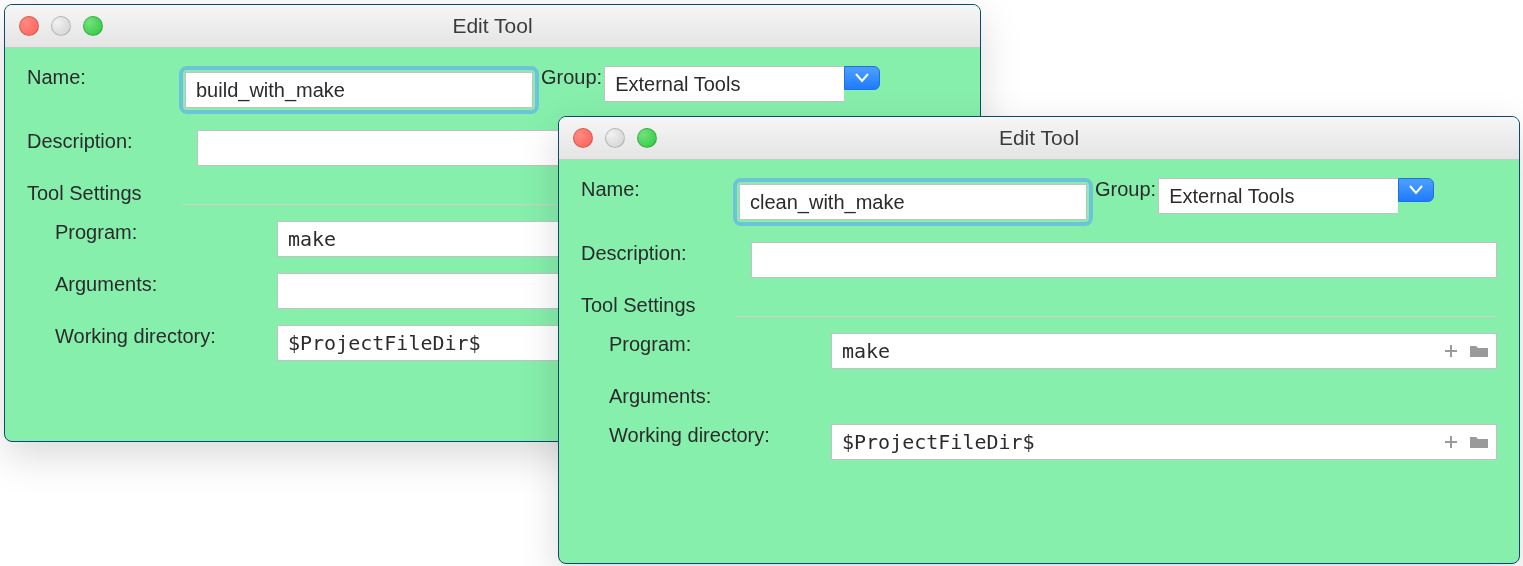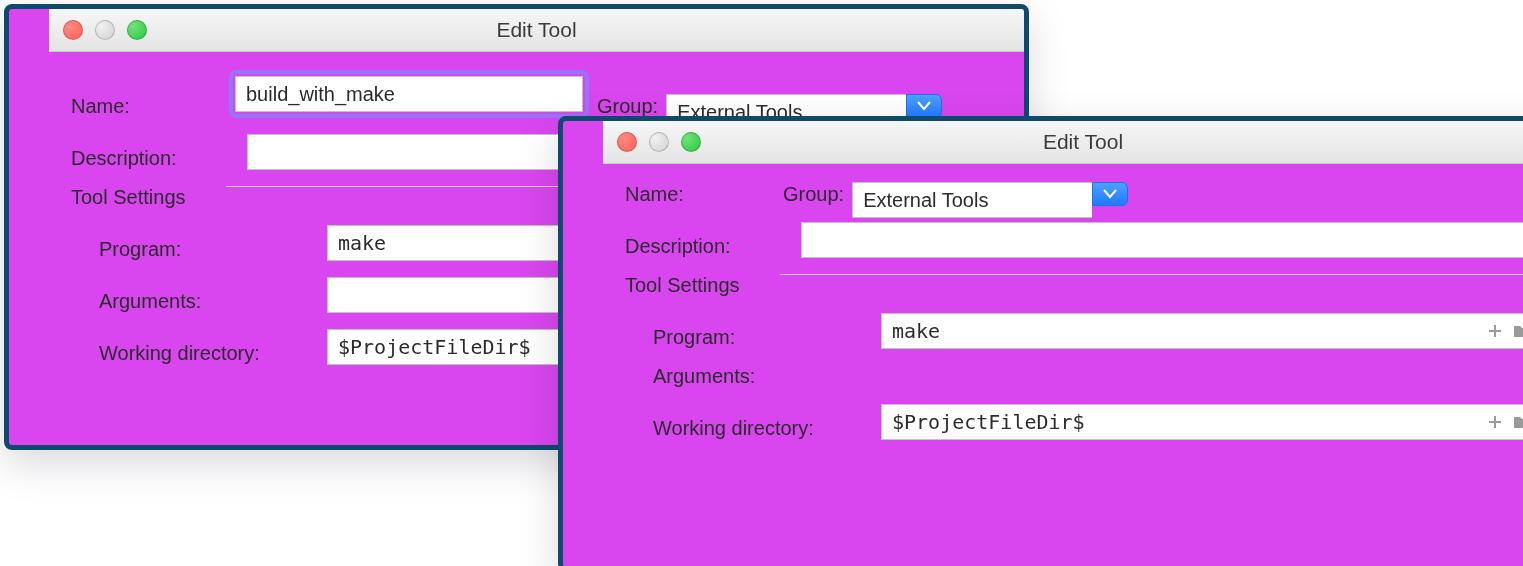--- a/index.html
+++ b/index.html
@@ -8,26 +8,25 @@
     width: 1523px;
     height: 566px;
     background: #ffffff;
     font-family: -apple-system, "Helvetica Neue", Arial, sans-serif;
     font-size: 20px;
     color: #2b2b2b;
     overflow: hidden;
   }
   .window {
     position: absolute;
-    background: #d946ef;
-    border: 5px solid #0c4a6e;
+    background: #86efac;
+    border: 1px solid #0c4a6e;
     border-radius: 8px;
     box-shadow: 0 14px 40px rgba(0,0,0,0.15);
     overflow: hidden;
-    padding-left: 40px;
   }
   .titlebar {
     position: relative;
     height: 42px;
     background: linear-gradient(#f6f6f6, #e4e4e4);
     border-bottom: 1px solid #c9c9c9;
     display: flex;
     align-items: center;
     justify-content: center;
   }
@@ -50,22 +49,22 @@
   .tl.green { background: radial-gradient(circle at 30% 30%, #73e27a, #28c840); }
   .titlebar .title {
     font-size: 21px;
     color: #3b3b3b;
   }
   .body {
     padding: 18px 22px 22px 22px;
   }
   .row {
     display: flex;
-    align-items: flex-end;
-    gap: 8px;
+    align-items: flex-start;
+    gap: 2px;
     margin-bottom: 16px;
   }
   .row .label {
     min-width: 150px;
     color: #2b2b2b;
   }
   input.tx, .select, .txfield {
     background: #ffffff;
     border: 1px solid #c2c2c2;
     padding: 6px 10px;
@@ -100,21 +99,21 @@
     border: 1px solid #1f6fe6;
     border-top-right-radius: 6px;
     border-bottom-right-radius: 6px;
     display: flex;
     align-items: center;
     justify-content: center;
   }
   .select-btn svg { width: 14px; height: 10px; }
   .group-separator {
     display: flex;
-    align-items: flex-start;
+    align-items: flex-end;
     color: #2b2b2b;
     margin: 6px 0 16px 0;
     gap: 24px;
   }
   .group-separator .rule {
     flex: 1;
     height: 1px;
     background: #cfcfcf;
     margin-left: 16px;
   }
@@ -217,20 +216,23 @@
     <div class="traffic-lights">
       <div class="tl red"></div>
       <div class="tl gray"></div>
       <div class="tl green"></div>
     </div>
     <div class="title">Edit Tool</div>
   </div>
   <div class="body">
     <div class="row">
       <div class="label">Name:</div>
+      <div class="name-field-wrap">
+        <input class="tx" value="clean_with_make" style="">
+      </div>
       <div class="label" style="min-width:auto">Group:</div>
       <div class="select-wrap">
         <input class="select" value="External Tools" style="">
         <div class="select-btn">
           <svg viewBox="0 0 14 10">
               <path d="M1 1 L7 8 L13 1" fill="none" stroke="#fff" stroke-width="2"></path>
             </svg>
         </div>
       </div>
     </div>

